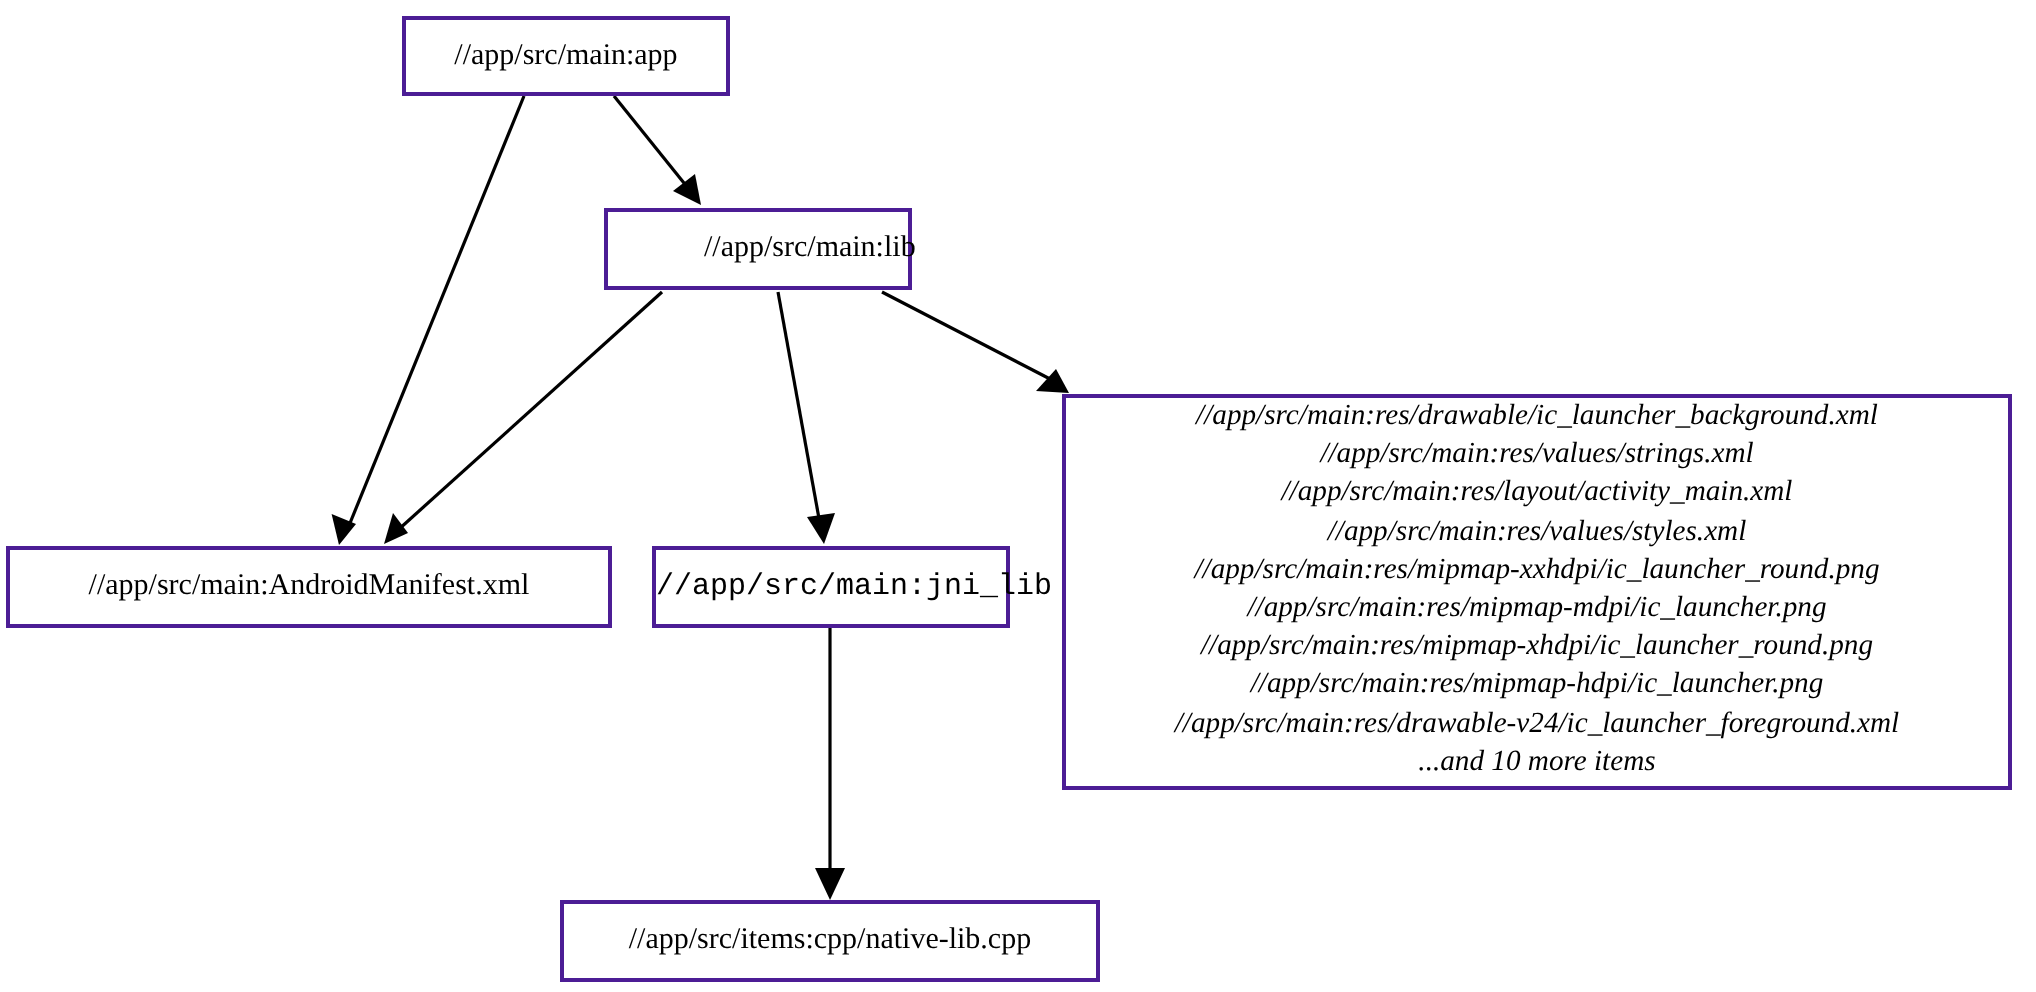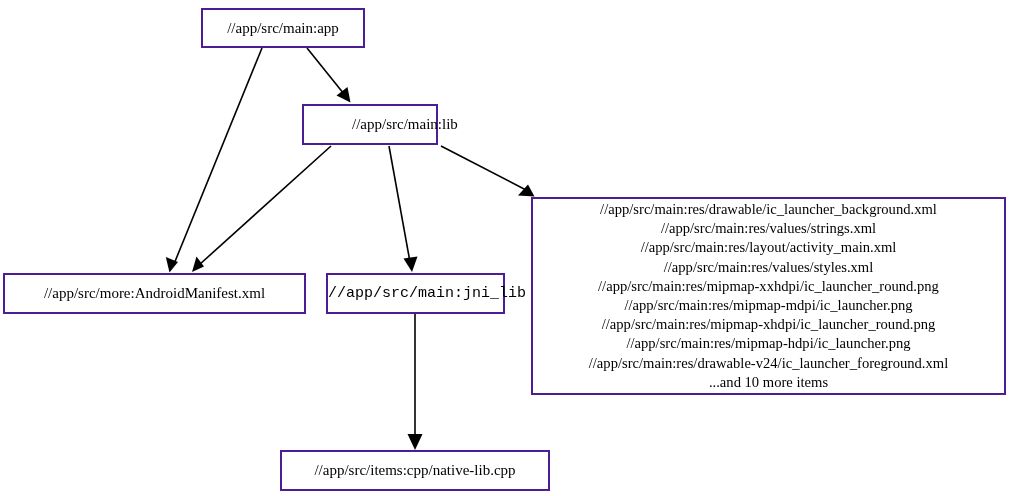--- a/index.html
+++ b/index.html
@@ -37,23 +37,24 @@
     line-height: 19px;
     white-space: pre;
     letter-spacing: 0px;
   }
   .node-label {
     display: block;
     width: 100%;
     text-align: center;
   }
   .multiline {
-    align-items: center;
+    align-items: flex-start;
     line-height: 19.2px;
     font-size: 14.6px;
+    font-style: italic;
   }
 </style>
 </head>
 <body>
 
 <div id="canvas">
 
   <svg id="graph-svg" viewBox="0 0 1018 496" xmlns="http://www.w3.org/2000/svg">
     <g>
       <line x1="262" y1="48" x2="174" y2="264" stroke="#000" stroke-width="1.6"></line>
@@ -78,26 +79,26 @@
     <g>
       <line x1="415" y1="314" x2="415" y2="438" stroke="#000" stroke-width="1.6"></line>
       <polygon points="415,450 407.5,434 422.5,434" fill="#000"></polygon>
     </g>
   </svg>
 
   <div class="node-box" style="left:201px; top:8px; width:164px; height:40px;">
     <span class="node-label">//app/src/main:app</span>
   </div>
 
-  <div class="node-box" style="left:302px; top:104px; width:136px; height:41px;padding-left:48px;">
+  <div class="node-box" style="left:302px; top:104px; width:154px; height:41px;padding-left:48px;">
     <span class="node-label">//app/src/main:lib</span>
   </div>
 
   <div class="node-box" style="left:3px; top:273px; width:303px; height:41px;">
-    <span class="node-label">//app/src/more:AndroidManifest.xml</span>
+    <span class="node-label">//app/src/main:AndroidManifest.xml</span>
   </div>
 
   <div class="node-box" style="left:326px; top:273px; width:179px; height:41px;font-family:Liberation Mono, monospace;">
     <span class="node-label">//app/src/main:jni_lib</span>
   </div>
 
   <div class="node-box multiline" style="left:531px; top:197px; width:475px; height:198px;">
     <span class="node-label">//app/src/main:res/drawable/ic_launcher_background.xml
 //app/src/main:res/values/strings.xml
 //app/src/main:res/layout/activity_main.xml

